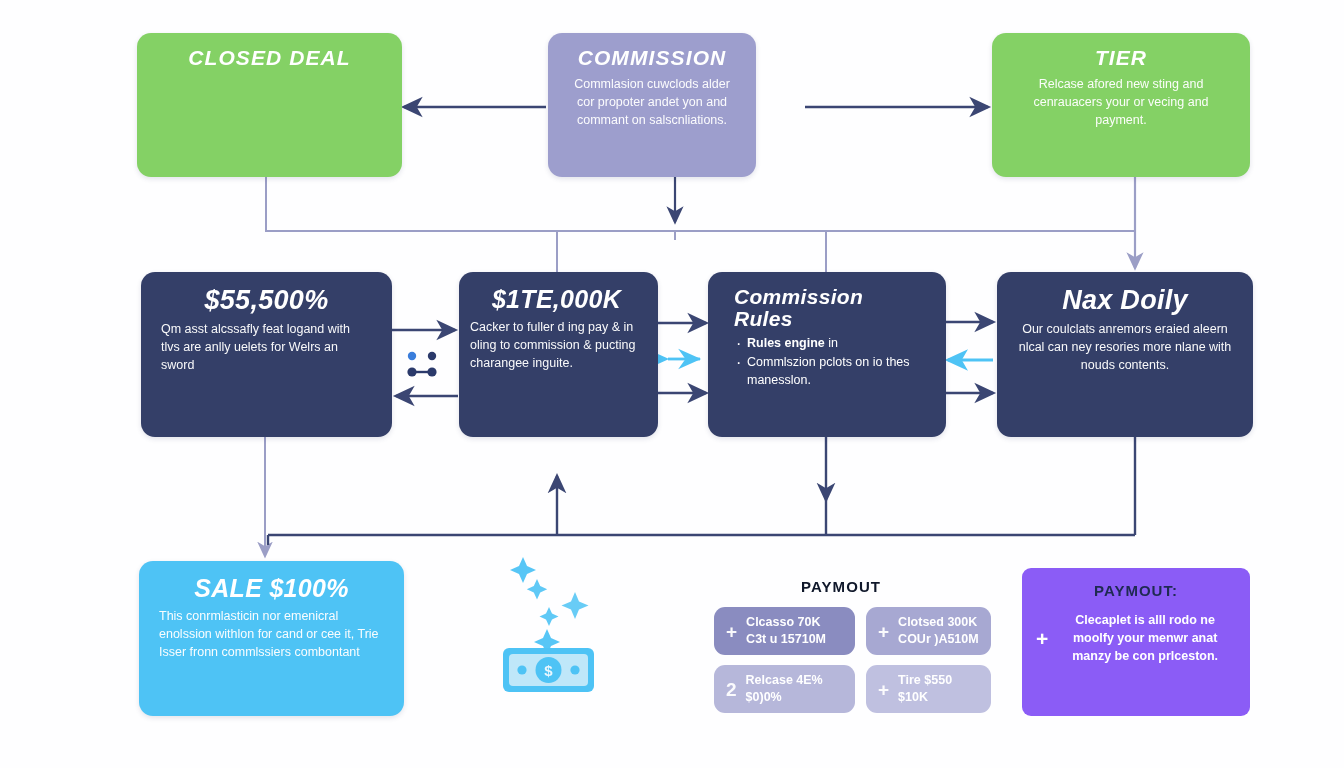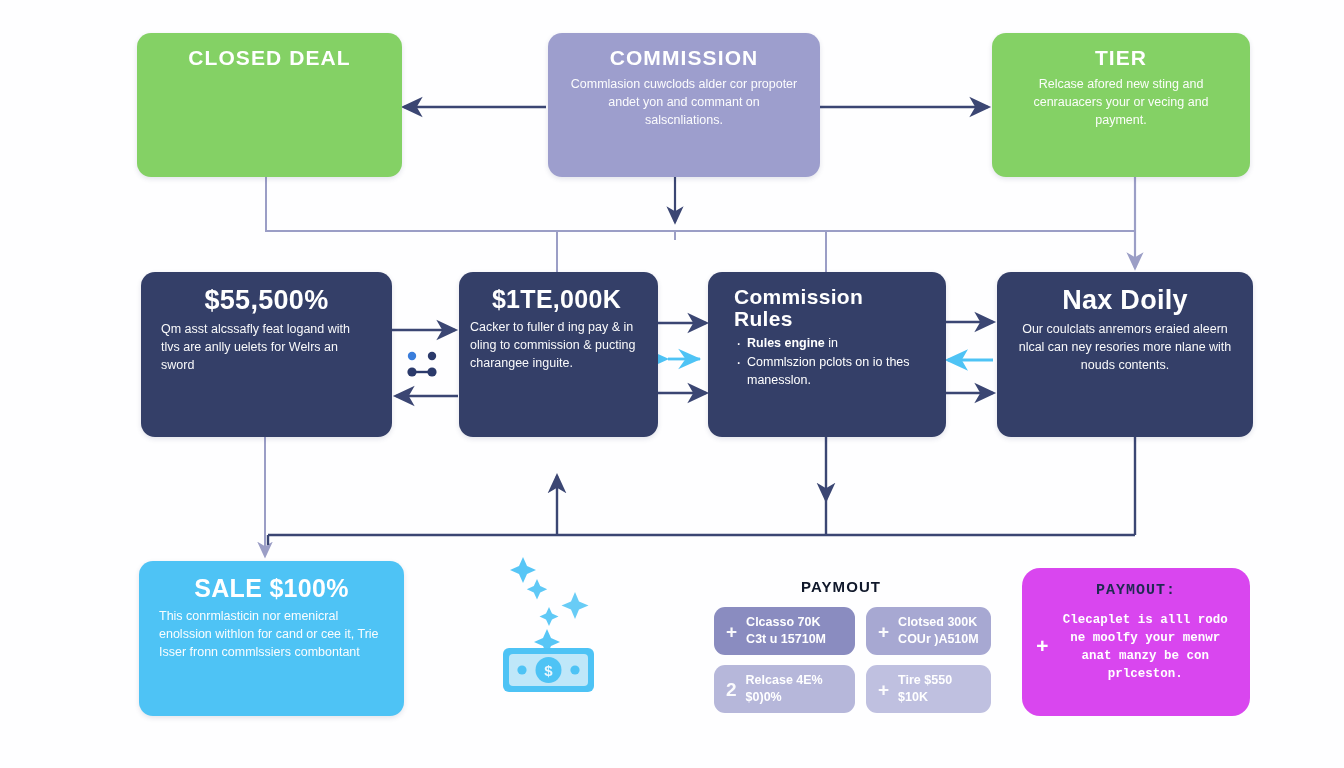--- a/index.html
+++ b/index.html
@@ -22,20 +22,21 @@
     padding:14px 20px;
     color:#ffffff;
     box-shadow:0 2px 5px rgba(40,50,90,.13);
     overflow:hidden;
   }
   .node .ttl{
     font-weight:bold;
     letter-spacing:.3px;
     margin:0 0 7px 0;
     line-height:1.05;
+    font-style:italic;
   }
   .node .body{
     font-size:12.5px;
     line-height:1.42;
     font-weight:500;
     opacity:.97;
     margin:0;
   }
 
   
@@ -88,23 +89,22 @@
   }
   .chip .txt{font-size:12.5px;font-weight:bold;line-height:1.35;}
   .chip-a{background:#8a8cc0;}
   .chip-b{background:#a7a8d2;}
   .chip-c{background:#b6b7da;}
   .chip-d{background:#bfc0e0;}
 
   .panel{
     position:absolute;
     box-sizing:border-box;
-    border-radius:18px;
-    background:#d946ef;
-    font-family:Liberation Mono, monospace;
+    border-radius:9px;
+    background:#8b5cf6;
   }
   .panel .ptitle{
     font-size:15px;font-weight:bold;color:#1f2a52;letter-spacing:1px;
     text-align:center;margin:14px 0 0 0;
   }
   .panel .prow{display:flex;align-items:center;padding:12px 16px 0 14px;}
   .panel .prow .plus{
     font-size:21px;font-weight:bold;color:#ffffff;margin-right:8px;line-height:1;
   }
   .panel .prow .ptxt{
@@ -192,21 +192,21 @@
       <line x1="826" y1="500" x2="826" y2="535" stroke="#3b4673" stroke-width="2.4"></line>
 
       <line x1="1135" y1="437" x2="1135" y2="535" stroke="#3b4673" stroke-width="2.4"></line>
     </g>
   </svg>
 
   <div class="node top green" style="left:137px;top:33px;width:265px;">
     <div class="ttl">CLOSED DEAL</div>
   </div>
 
-  <div class="node top purple" style="left:548px;top:33px;width:272px;">
+  <div class="node top purple" style="left:548px;top:33px;width:208px;">
     <div class="ttl">COMMISSION</div>
     <div class="body">Commlasion cuwclods alder cor propoter andet yon and commant on salscnliations.</div>
   </div>
 
   <div class="node top green" style="left:992px;top:33px;width:258px;">
     <div class="ttl">TIER</div>
     <div class="body">Relcase afored new sting and cenrauacers your or vecing and payment.</div>
   </div>
 
   <div class="node mid" style="left:141px;top:272px;width:251px;">

